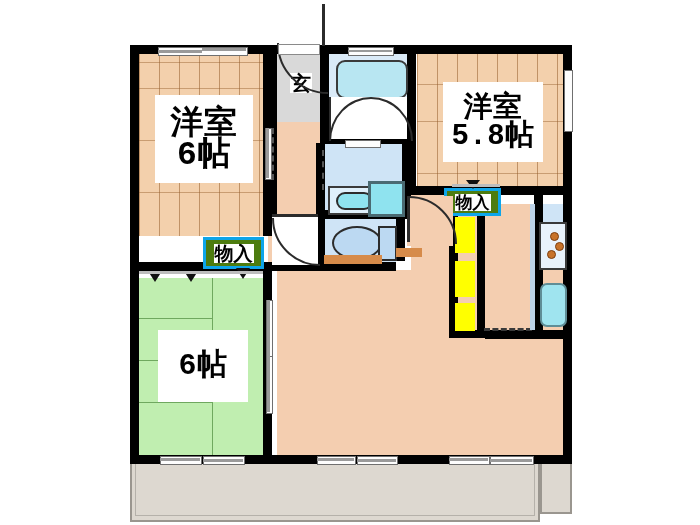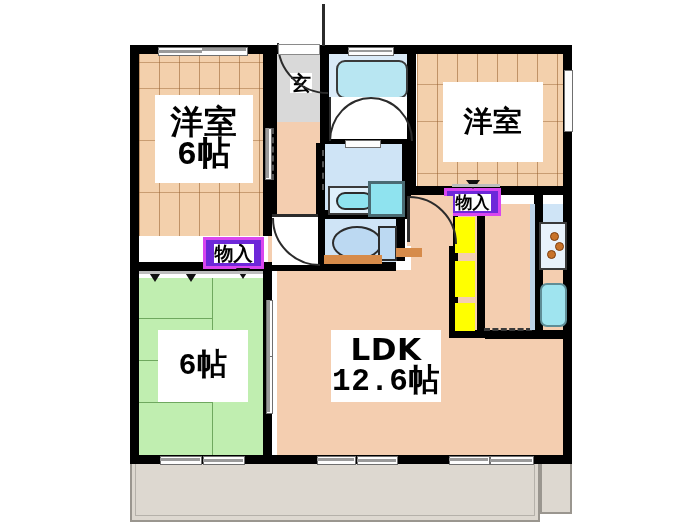--- a/index.html
+++ b/index.html
@@ -43,21 +43,21 @@
   .room-label{
     position:absolute;background:#fff;color:#000;
     display:flex;flex-direction:column;align-items:center;justify-content:center;
     line-height:1.02;font-weight:700;letter-spacing:.5px;
     text-align:center;
   }
   .room-label .l1{display:block;}
   .room-label .l2{display:block;font-family:Liberation Mono, monospace;}
 
   .tag{
-    position:absolute;background:#6d28d9;border:3px solid #d946ef;
+    position:absolute;background:#4d7c0f;border:3px solid #0ea5e9;
     display:flex;align-items:center;justify-content:center;
     font-weight:700;color:#000;box-sizing:border-box;
   }
   .tag span{background:#fff;padding:0 1px;line-height:1;}
 
   .genkan-label{
     position:absolute;display:flex;align-items:center;justify-content:center;
     font-weight:700;color:#000;
   }
   .genkan-label span{background:#fff;line-height:1;padding:0 1px;}
@@ -185,26 +185,23 @@
   <div class="abs wall" style="left:534px;top:195px;width:9px;height:143px;"></div>
   <div class="abs wall" style="left:485px;top:330px;width:87px;height:9px;"></div>
 
   <div class="room-label" style="left:155px;top:95px;width:98px;height:88px;font-size:33px;">
     <span class="l1">洋室</span>
     <span class="l2">6帖</span>
   </div>
 
   <div class="room-label" style="left:443px;top:82px;width:100px;height:80px;font-size:29px;">
     <span class="l1">洋室</span>
-  </div>
-
-  <div class="room-label" style="left:331px;top:330px;width:110px;height:72px;font-size:31px;">
-    <span class="l1">LDK</span>
-    <span class="l2">12.6帖</span>
-  </div>
+    <span class="l2">5.8帖</span>
+  </div>
+
 
   <div class="room-label" style="left:158px;top:330px;width:90px;height:72px;font-size:30px;">
     <span class="l2">6帖</span>
   </div>
 
   <div class="genkan-label" style="left:282px;top:66px;width:38px;height:34px;font-size:20px;">
     <span>玄</span>
   </div>
 
   <div class="tag" style="left:203px;top:237px;width:61px;height:32px;font-size:19px;">

